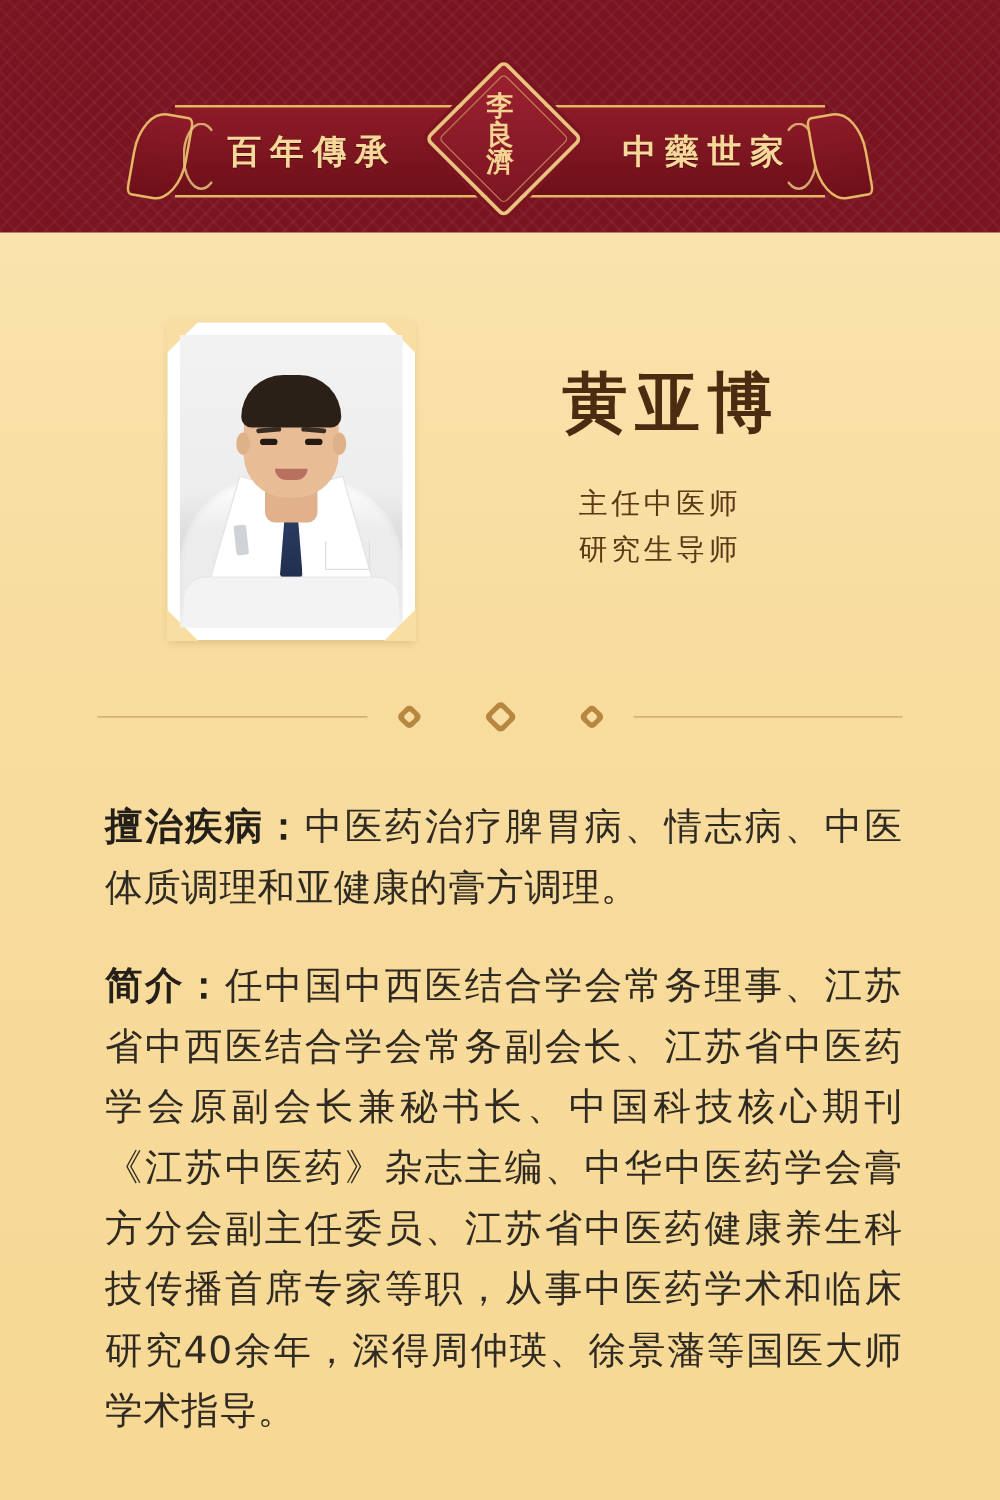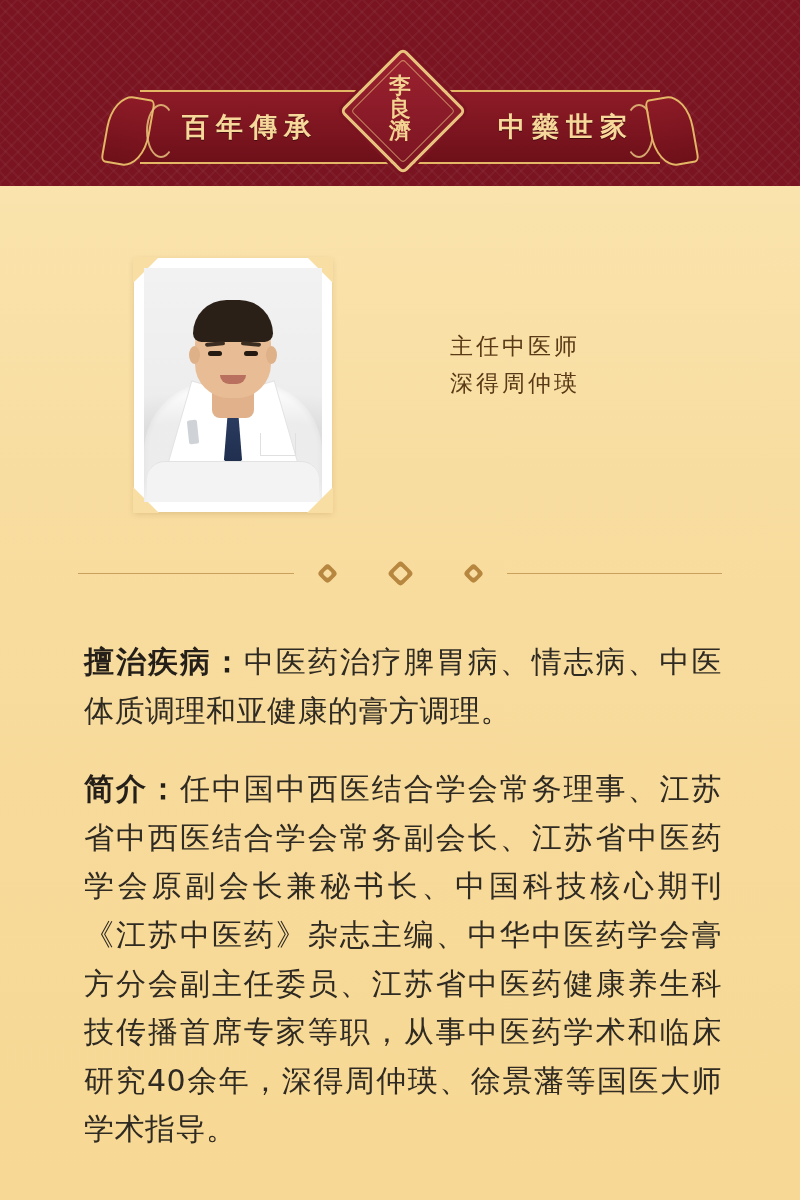--- a/index.html
+++ b/index.html
@@ -31,21 +31,21 @@
       repeating-linear-gradient(45deg, rgba(255,255,255,0.035) 0 2px, rgba(0,0,0,0) 2px 9px),
       repeating-linear-gradient(-45deg, rgba(255,255,255,0.035) 0 2px, rgba(0,0,0,0) 2px 9px);
     overflow: visible;
   }
   .banner-inner {
     position: absolute;
     left: 0; right: 0;
     top: 78px;
     height: 86px;
     display: flex;
-    align-items: flex-end;
+    align-items: center;
     justify-content: center;
   }
 
   
   .ribbon {
     position: relative;
     width: 520px;
     height: 74px;
     background: linear-gradient(180deg, #8d1b27 0%, #6e1019 100%);
     border-top: 2px solid #e3b766;
@@ -306,20 +306,21 @@
     letter-spacing: 6px;
     line-height: 1.1;
   }
   .doc-titles {
     margin-top: 34px;
     font-family: "DejaVu Serif", "Liberation Serif", serif;
     color: #5a3a16;
     font-size: 23px;
     line-height: 1.62;
     letter-spacing: 3px;
+    text-align: center;
     padding-right: 18px;
   }
 
   
   .divider {
     position: absolute;
     top: 560px;
     left: 78px;
     right: 78px;
     height: 26px;
@@ -419,23 +420,24 @@
         <span class="p-eye-l"></span>
         <span class="p-eye-r"></span>
         <span class="p-mouth"></span>
         <span class="p-arms"></span>
         <span class="p-pocket"></span>
         <span class="p-badge"></span>
       </div>
     </div>
 
     <div class="name-block">
+      <div class="doc-name">黄亚博</div>
       <div class="doc-titles">
         <div>主任中医师</div>
-        <div>深得周仲瑛</div>
+        <div>研究生导师</div>
       </div>
     </div>
   </div>
 
   <div class="divider">
     <span class="div-line"></span>
     <span class="div-orn">
       <span class="orn"></span>
       <span class="orn big"></span>
       <span class="orn"></span>

